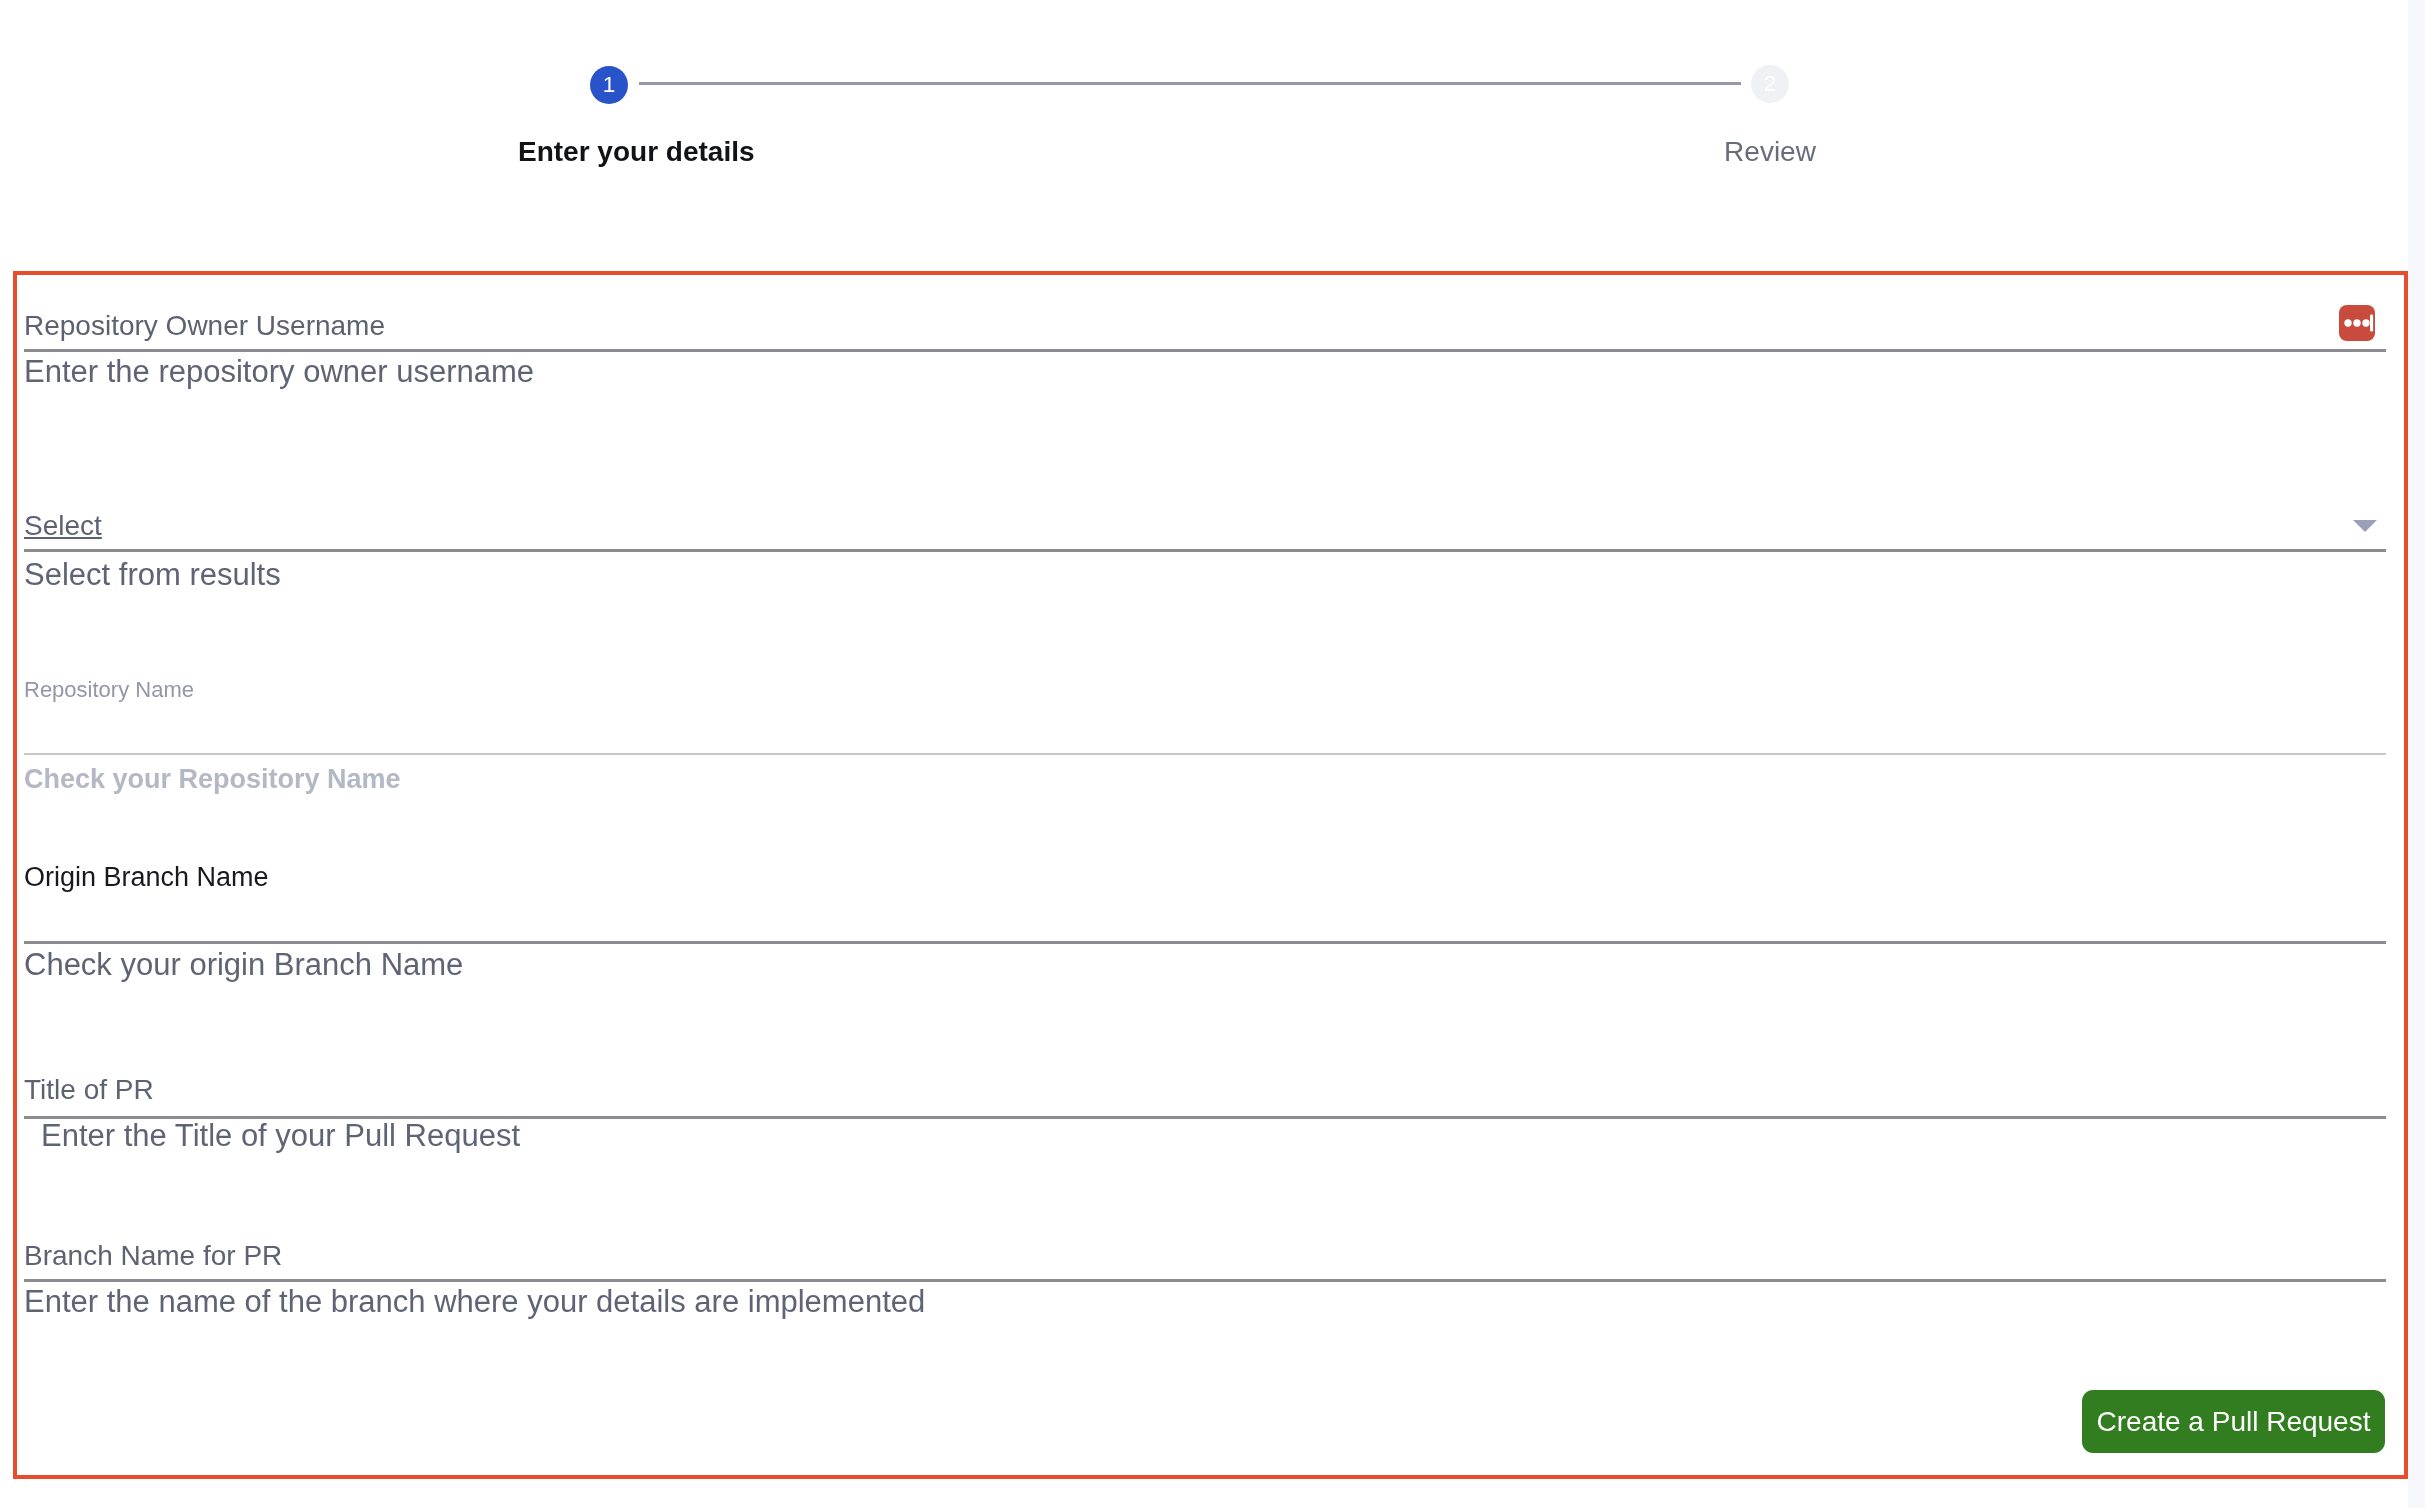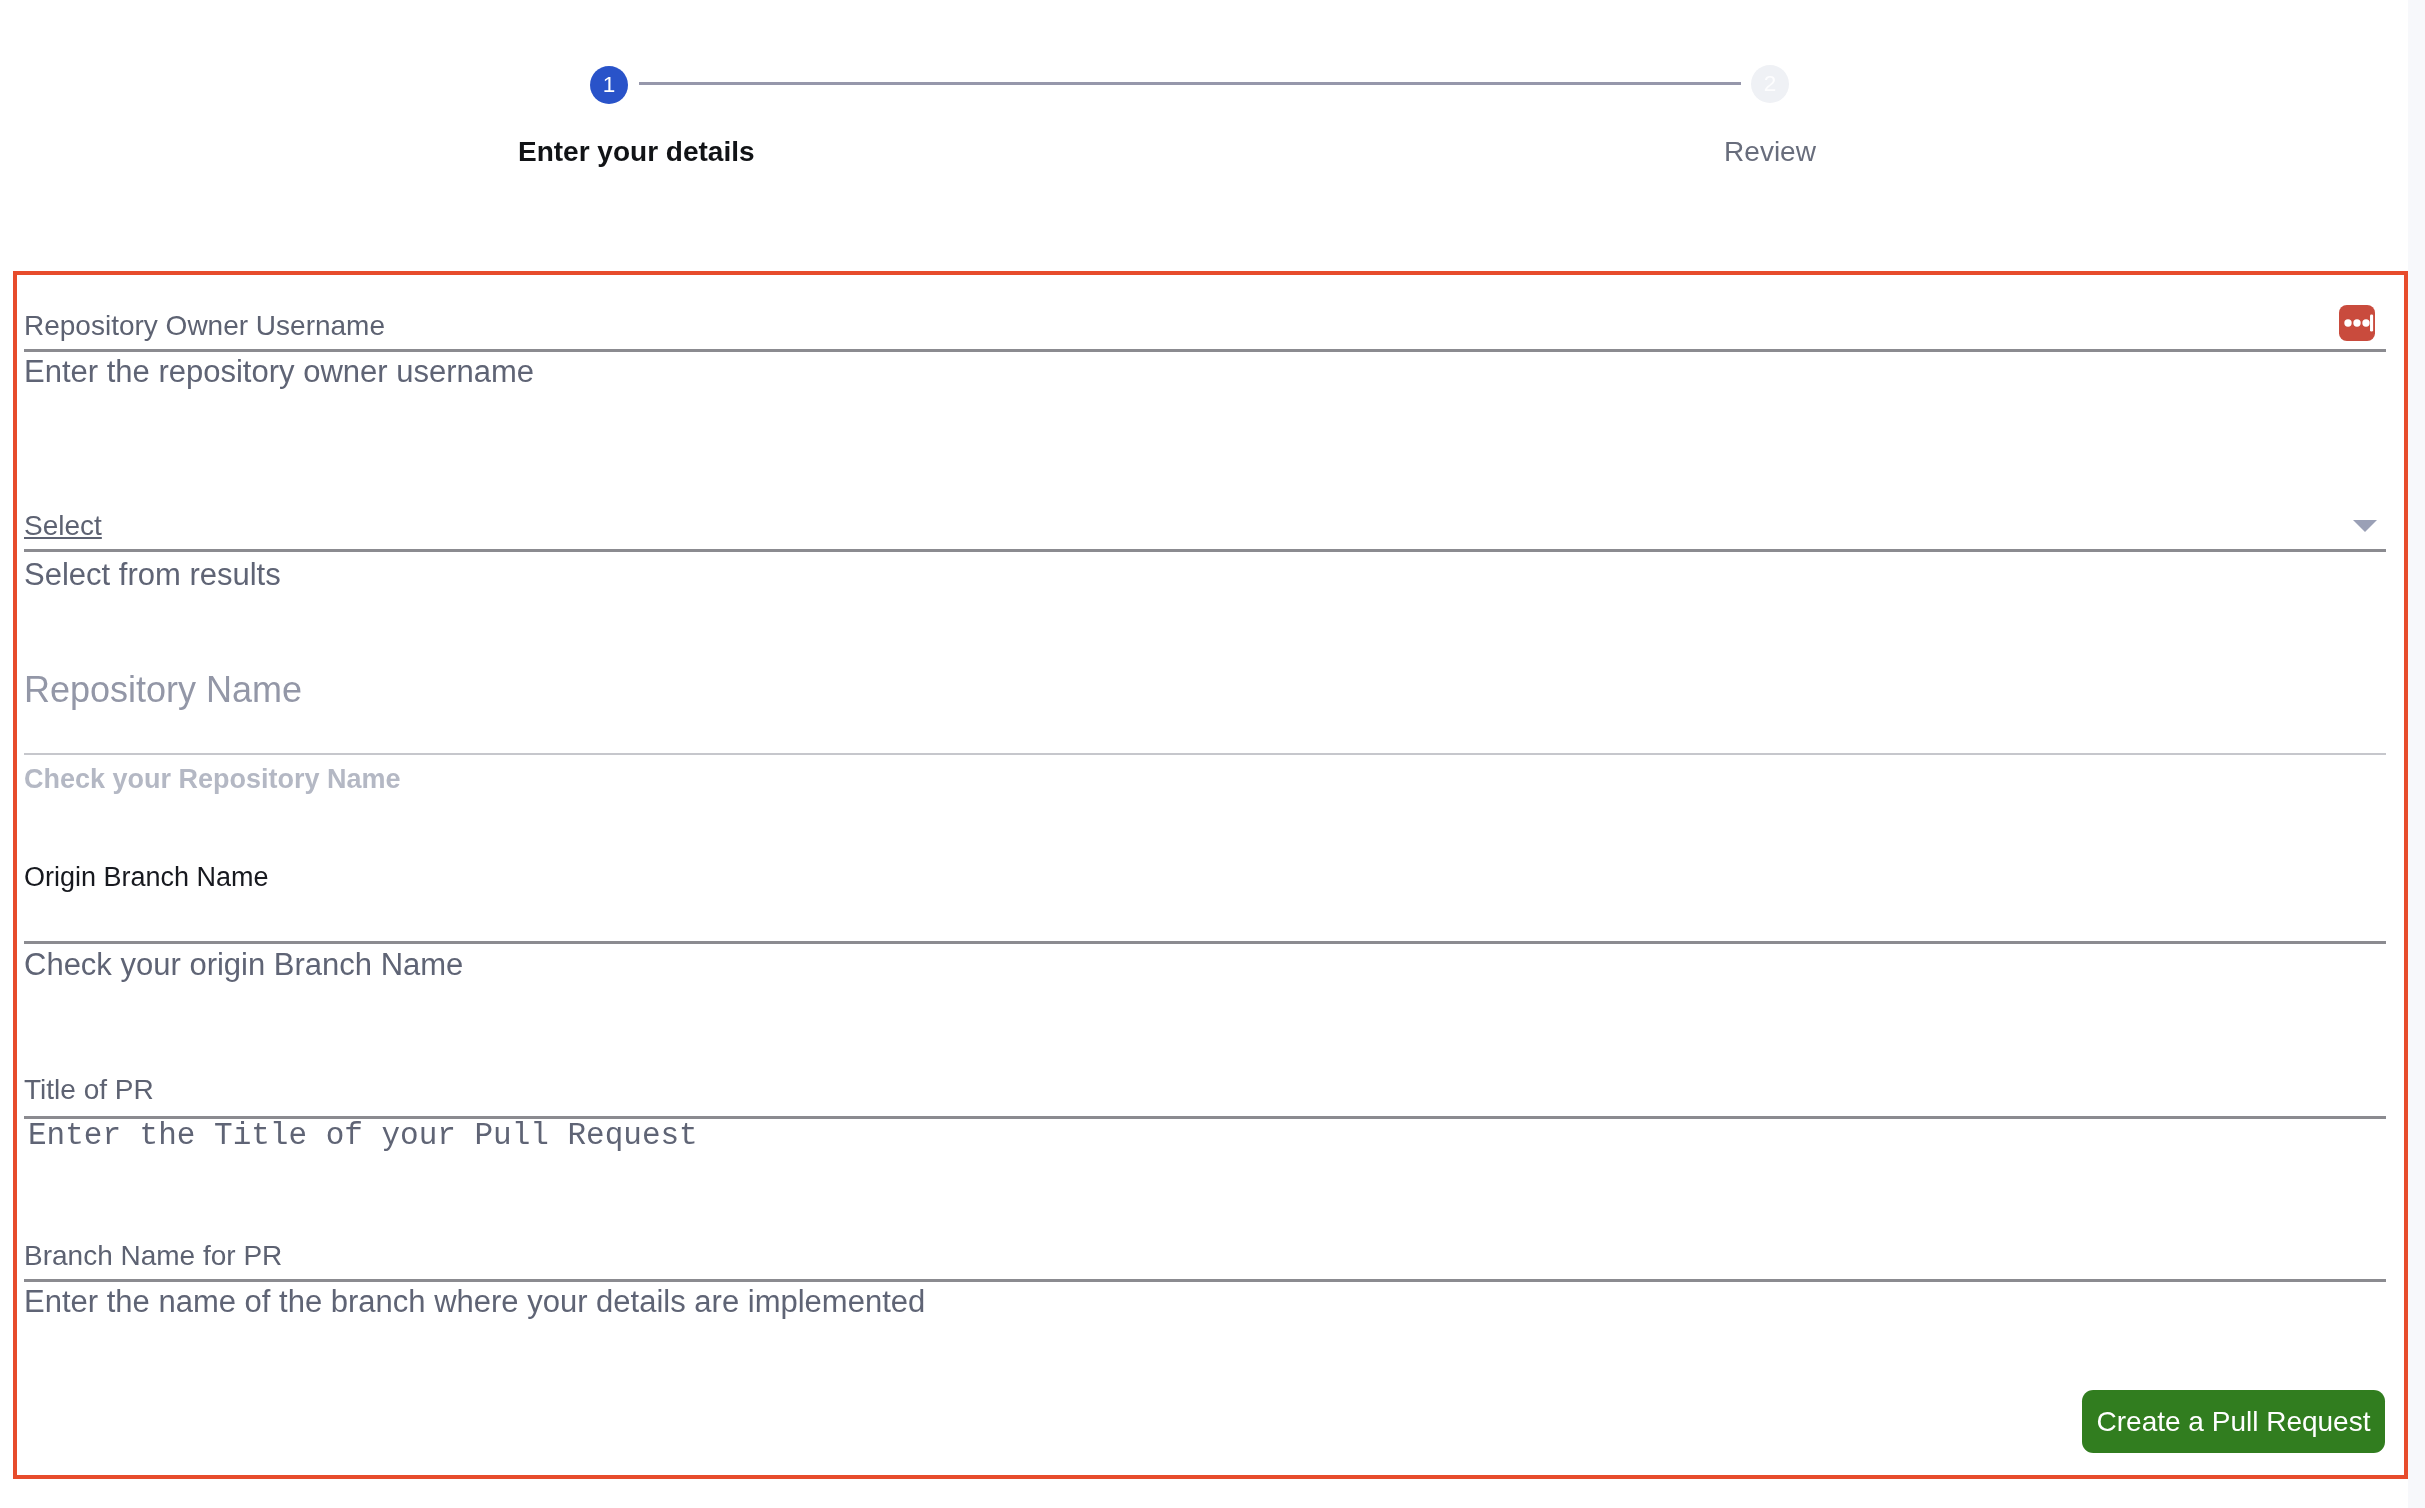--- a/index.html
+++ b/index.html
@@ -25,21 +25,21 @@
   .step-label-inactive{color:#686d7c;font-weight:400;}
   
   .annotation{
     box-sizing:border-box;
     border:4.3px solid #e74c2c;
     background:transparent;
   }
   .edge-strip{background:#f7f8fb;}
   
   .lbl{font-size:28px;line-height:29px;color:#5d6272;white-space:nowrap;}
-  .lbl-light{font-size:36px;line-height:28px;color:#9397a7;white-space:nowrap;}
+  .lbl-light{font-size:22px;line-height:28px;color:#9397a7;white-space:nowrap;}
   .lbl-dark{font-size:27px;line-height:28px;color:#17191f;white-space:nowrap;}
   .helper{font-size:31px;line-height:24px;color:#5f6475;white-space:nowrap;}
   .placeholder{font-size:27px;line-height:28px;color:#b4b8c4;white-space:nowrap;font-weight:bold;}
   .underline{height:2.6px;background:#8b8b90;}
   .underline-light{height:1.7px;background:#c6c7cc;}
   
   .lastpass{
     width:36px;height:36px;border-radius:7.8px;
     background:#c94b3d;
   }
@@ -102,21 +102,21 @@
   <div class="abs lbl-light" style="left:24px;top:676px;">Repository Name</div>
   <div class="abs underline-light" style="left:24px;top:753px;width:2362px;"></div>
   <div class="abs placeholder" style="left:24px;top:765px;">Check your Repository Name</div>
 
   <div class="abs lbl-dark" style="left:24px;top:863px;">Origin Branch Name</div>
   <div class="abs underline" style="left:24px;top:941px;width:2362px;"></div>
   <div class="abs helper" style="left:24px;top:953px;">Check your origin Branch Name</div>
 
   <div class="abs lbl" style="left:24px;top:1075px;">Title of PR</div>
   <div class="abs underline" style="left:24px;top:1116px;width:2362px;"></div>
-  <div class="abs helper" style="left:28px;top:1124px;font-family:Liberation Mono, monospace;">Enter the Title of your Pull Request</div>
+  <div class="abs helper" style="left:41px;top:1124px;">Enter the Title of your Pull Request</div>
 
   <div class="abs lbl" style="left:24px;top:1241px;">Branch Name for PR</div>
   <div class="abs underline" style="left:24px;top:1279px;width:2362px;"></div>
   <div class="abs helper" style="left:24px;top:1290px;">Enter the name of the branch where your details are implemented</div>
 
   <button class="abs btn" style="left:2082px;top:1390px;">Create a Pull Request</button>
 
 </div>
 
 

